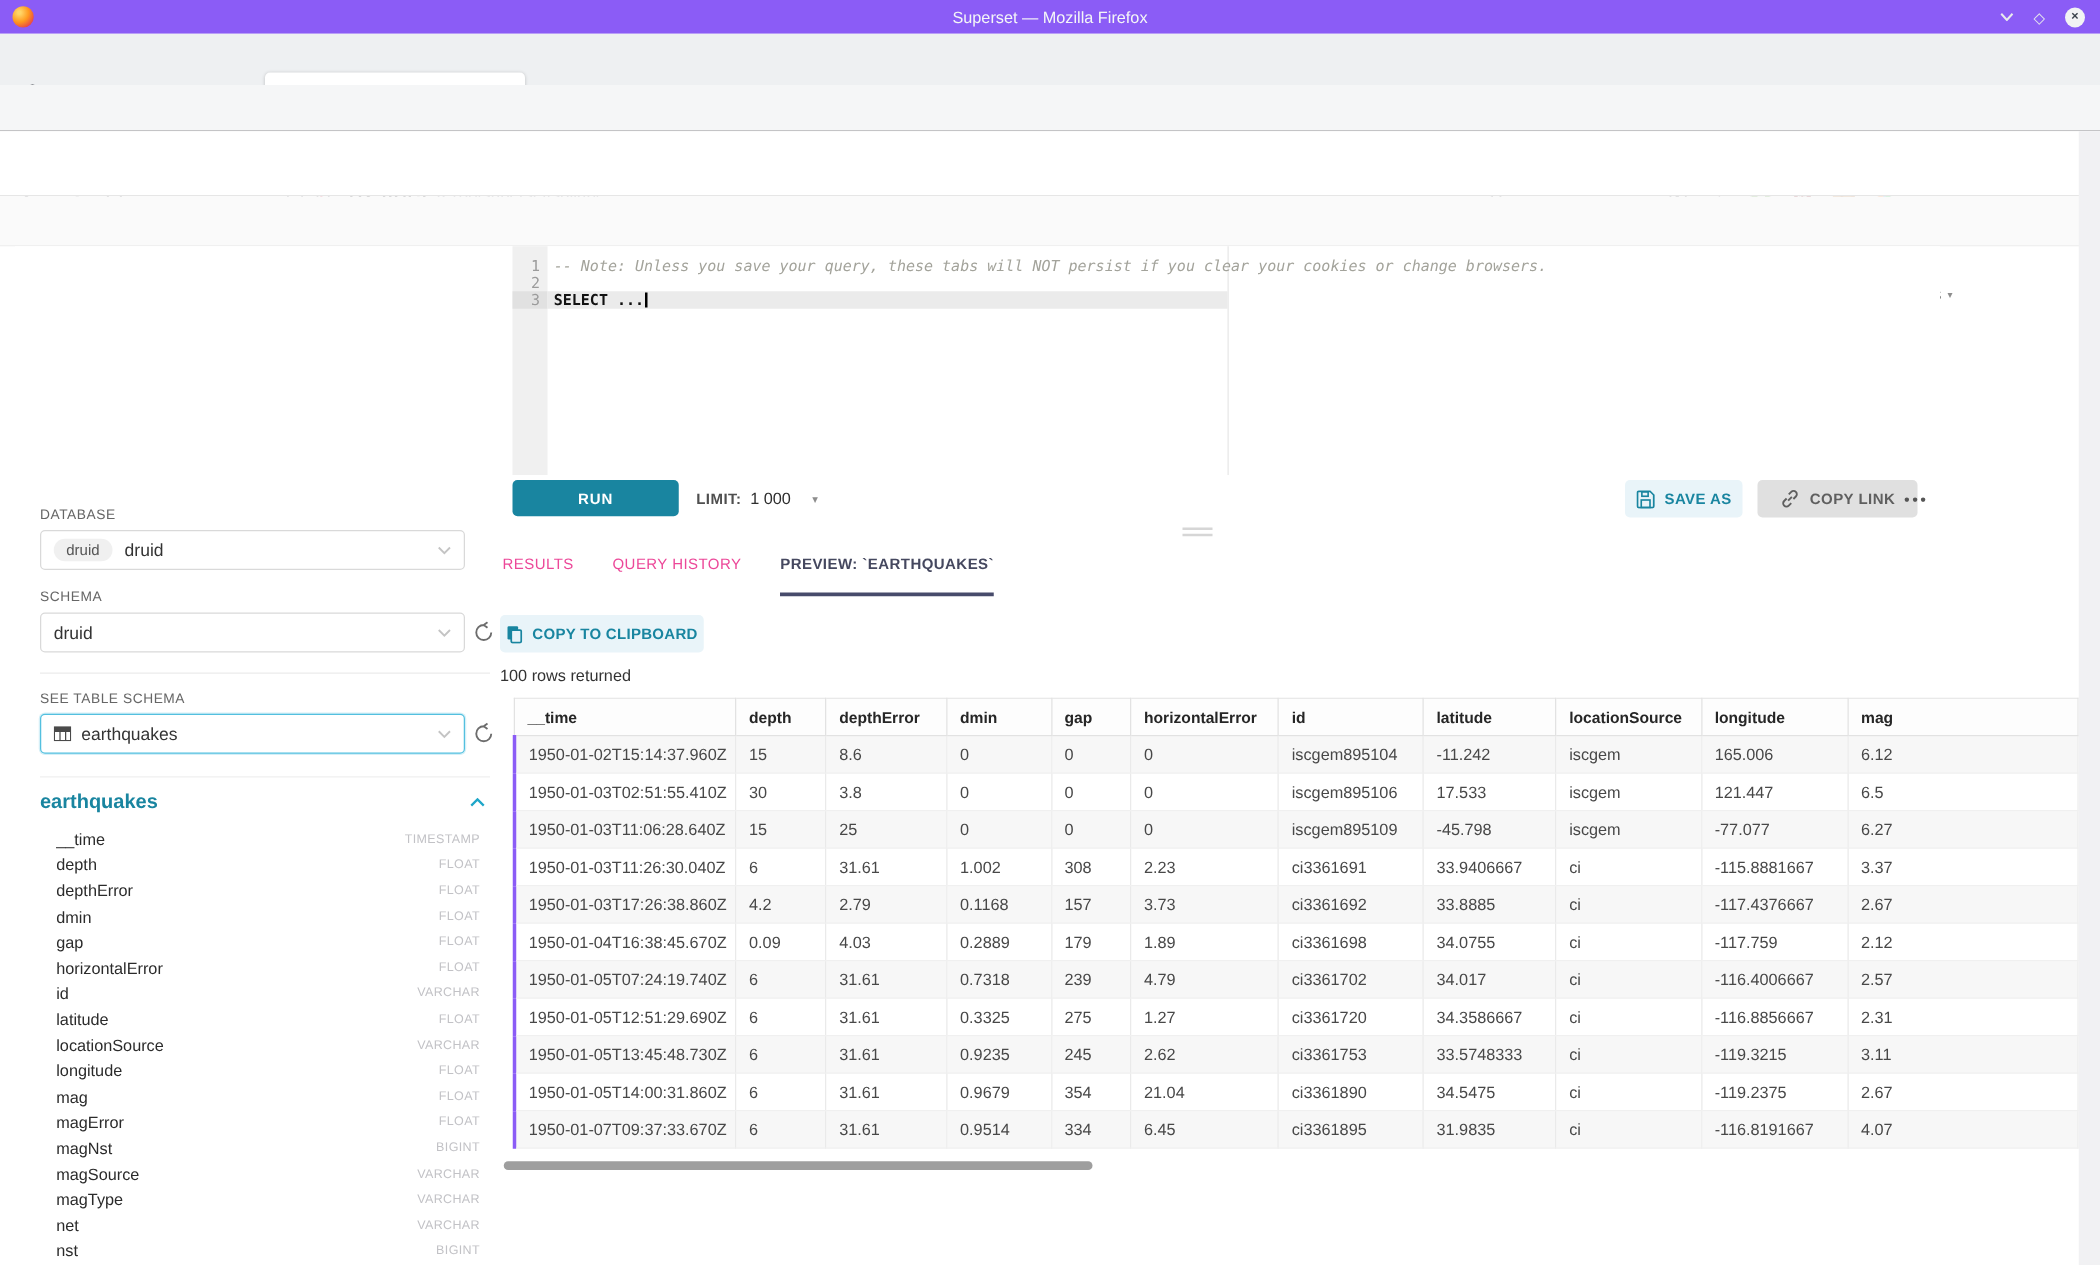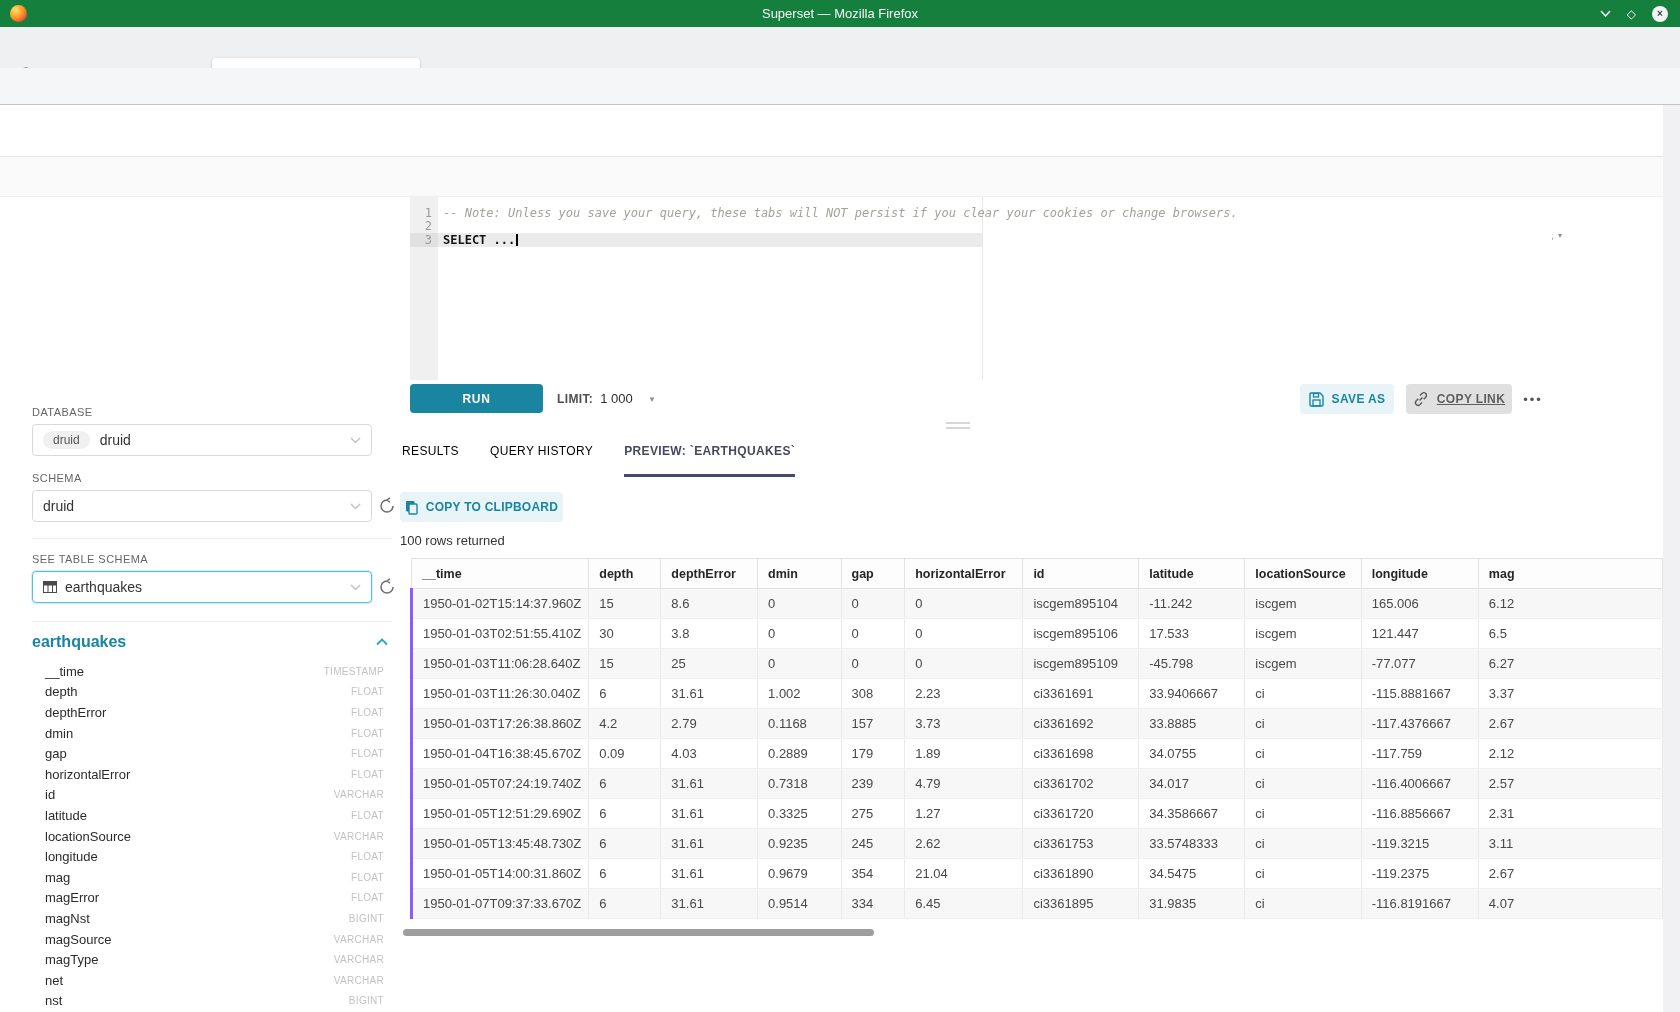--- a/index.html
+++ b/index.html
@@ -2,21 +2,21 @@
 <html><head>
 <meta charset="utf-8">
 <style>
   * { margin:0; padding:0; box-sizing:border-box; }
   html,body { width:1680px; height:1012px; overflow:hidden; }
   body { font-family:"Liberation Sans", sans-serif; background:#fff; }
   .abs { position:absolute; }
   #screen { position:relative; width:1680px; height:1012px; background:#fff; overflow:hidden; }
 
   
-  #titlebar { left:0; top:0; width:1680px; height:27px; background:#15803d; display:flex; align-items:center; }
+  #titlebar { left:0; top:0; width:1680px; height:27px; background:#8b5cf6; display:flex; align-items:center; }
   #ff-logo { width:17px; height:17px; margin-left:10px; border-radius:50%;
              background:radial-gradient(circle at 32% 30%, #ffd567 8%, #ff9a1f 45%, #e3364e 85%); }
   #win-title { position:absolute; left:0; right:0; text-align:center; color:#f4f6f7; font-size:13px; }
   #win-controls { margin-left:auto; display:flex; align-items:center; gap:16px; padding-right:12px; z-index:2; }
   #win-controls svg { display:block; }
   .win-close { width:16px; height:16px; background:#f2f3f4; border-radius:50%; color:#3b434b;
                font-size:10px; line-height:16px; text-align:center; font-weight:bold; }
   .win-diamond { color:#e8eaec; font-size:12px; }
 
   
@@ -106,29 +106,29 @@
   
   #run-btn { left:410px; top:384px; width:133px; height:29px; background:#1985a0; border-radius:4px; color:#fff;
              font-size:12px; font-weight:bold; letter-spacing:.06em; display:flex; align-items:center; justify-content:center; }
   #limit-group { left:557px; top:384px; height:29px; display:flex; align-items:center; gap:7px; }
   #limit-label { font-size:12px; color:#4f4f4f; font-weight:bold; letter-spacing:.03em; }
   #limit-value { font-size:13px; color:#2e2e2e; }
   #limit-caret { color:#8d8d8d; font-size:9px; margin-left:10px; }
   .pillbtn { position:absolute; top:384px; height:30px; border-radius:4px; display:flex; align-items:center;
              justify-content:center; gap:8px; font-size:12px; font-weight:bold; letter-spacing:.03em; }
   #saveas-btn { left:1300px; width:94px; background:#e9f4f9; color:#1985a0; }
-  #copylink-btn { left:1406px; width:106px; background:#e0e0e0; color:#5f5f5f;text-decoration:underline; }
+  #copylink-btn { left:1406px; width:128px; background:#e0e0e0; color:#5f5f5f; }
   #more-btn { position:absolute; left:1518px; top:384px; width:30px; height:30px; color:#555; font-size:13px;
               letter-spacing:2px; display:flex; align-items:center; justify-content:center; }
   #pane-grip { position:absolute; left:946px; top:422px; width:24px; }
   #pane-grip s { display:block; width:24px; height:2px; background:#d6d6d6; margin-bottom:3px; }
 
   
   #res-tabs { position:absolute; left:402px; top:444px; display:flex; gap:31px; }
-  .res-tab { font-size:12px; letter-spacing:.03em; color:#000000; padding-bottom:16px; border-bottom:3px solid transparent; }
+  .res-tab { font-size:12px; letter-spacing:.03em; color:#ec4899; padding-bottom:16px; border-bottom:3px solid transparent; }
   .res-tab.active { color:#45485f; font-weight:bold; border-bottom-color:#474b6b; }
   #copyclip-btn { left:400px; top:492px; width:163px; height:30px; background:#e9f4f9; border-radius:4px; color:#1985a0;
                   font-size:12px; font-weight:bold; letter-spacing:.02em; display:flex; align-items:center; justify-content:center; gap:8px; }
   #filter-input { position:absolute; left:569px; top:492px; width:983px; height:30px; border:1px solid #d9d9d9; border-radius:4px;
                   padding:0 12px; font-size:13px; color:#333; font-family:"Liberation Sans", sans-serif; outline:none; }
   #filter-input::placeholder { color:#bfbfbf; }
   #rows-returned { position:absolute; left:400px; top:533px; font-size:13px; color:#333; }
 
   #table-wrap { position:absolute; left:410px; top:558px; width:1253px; height:362px; overflow:hidden; }
   #results-table { border-collapse:collapse; table-layout:fixed; }

